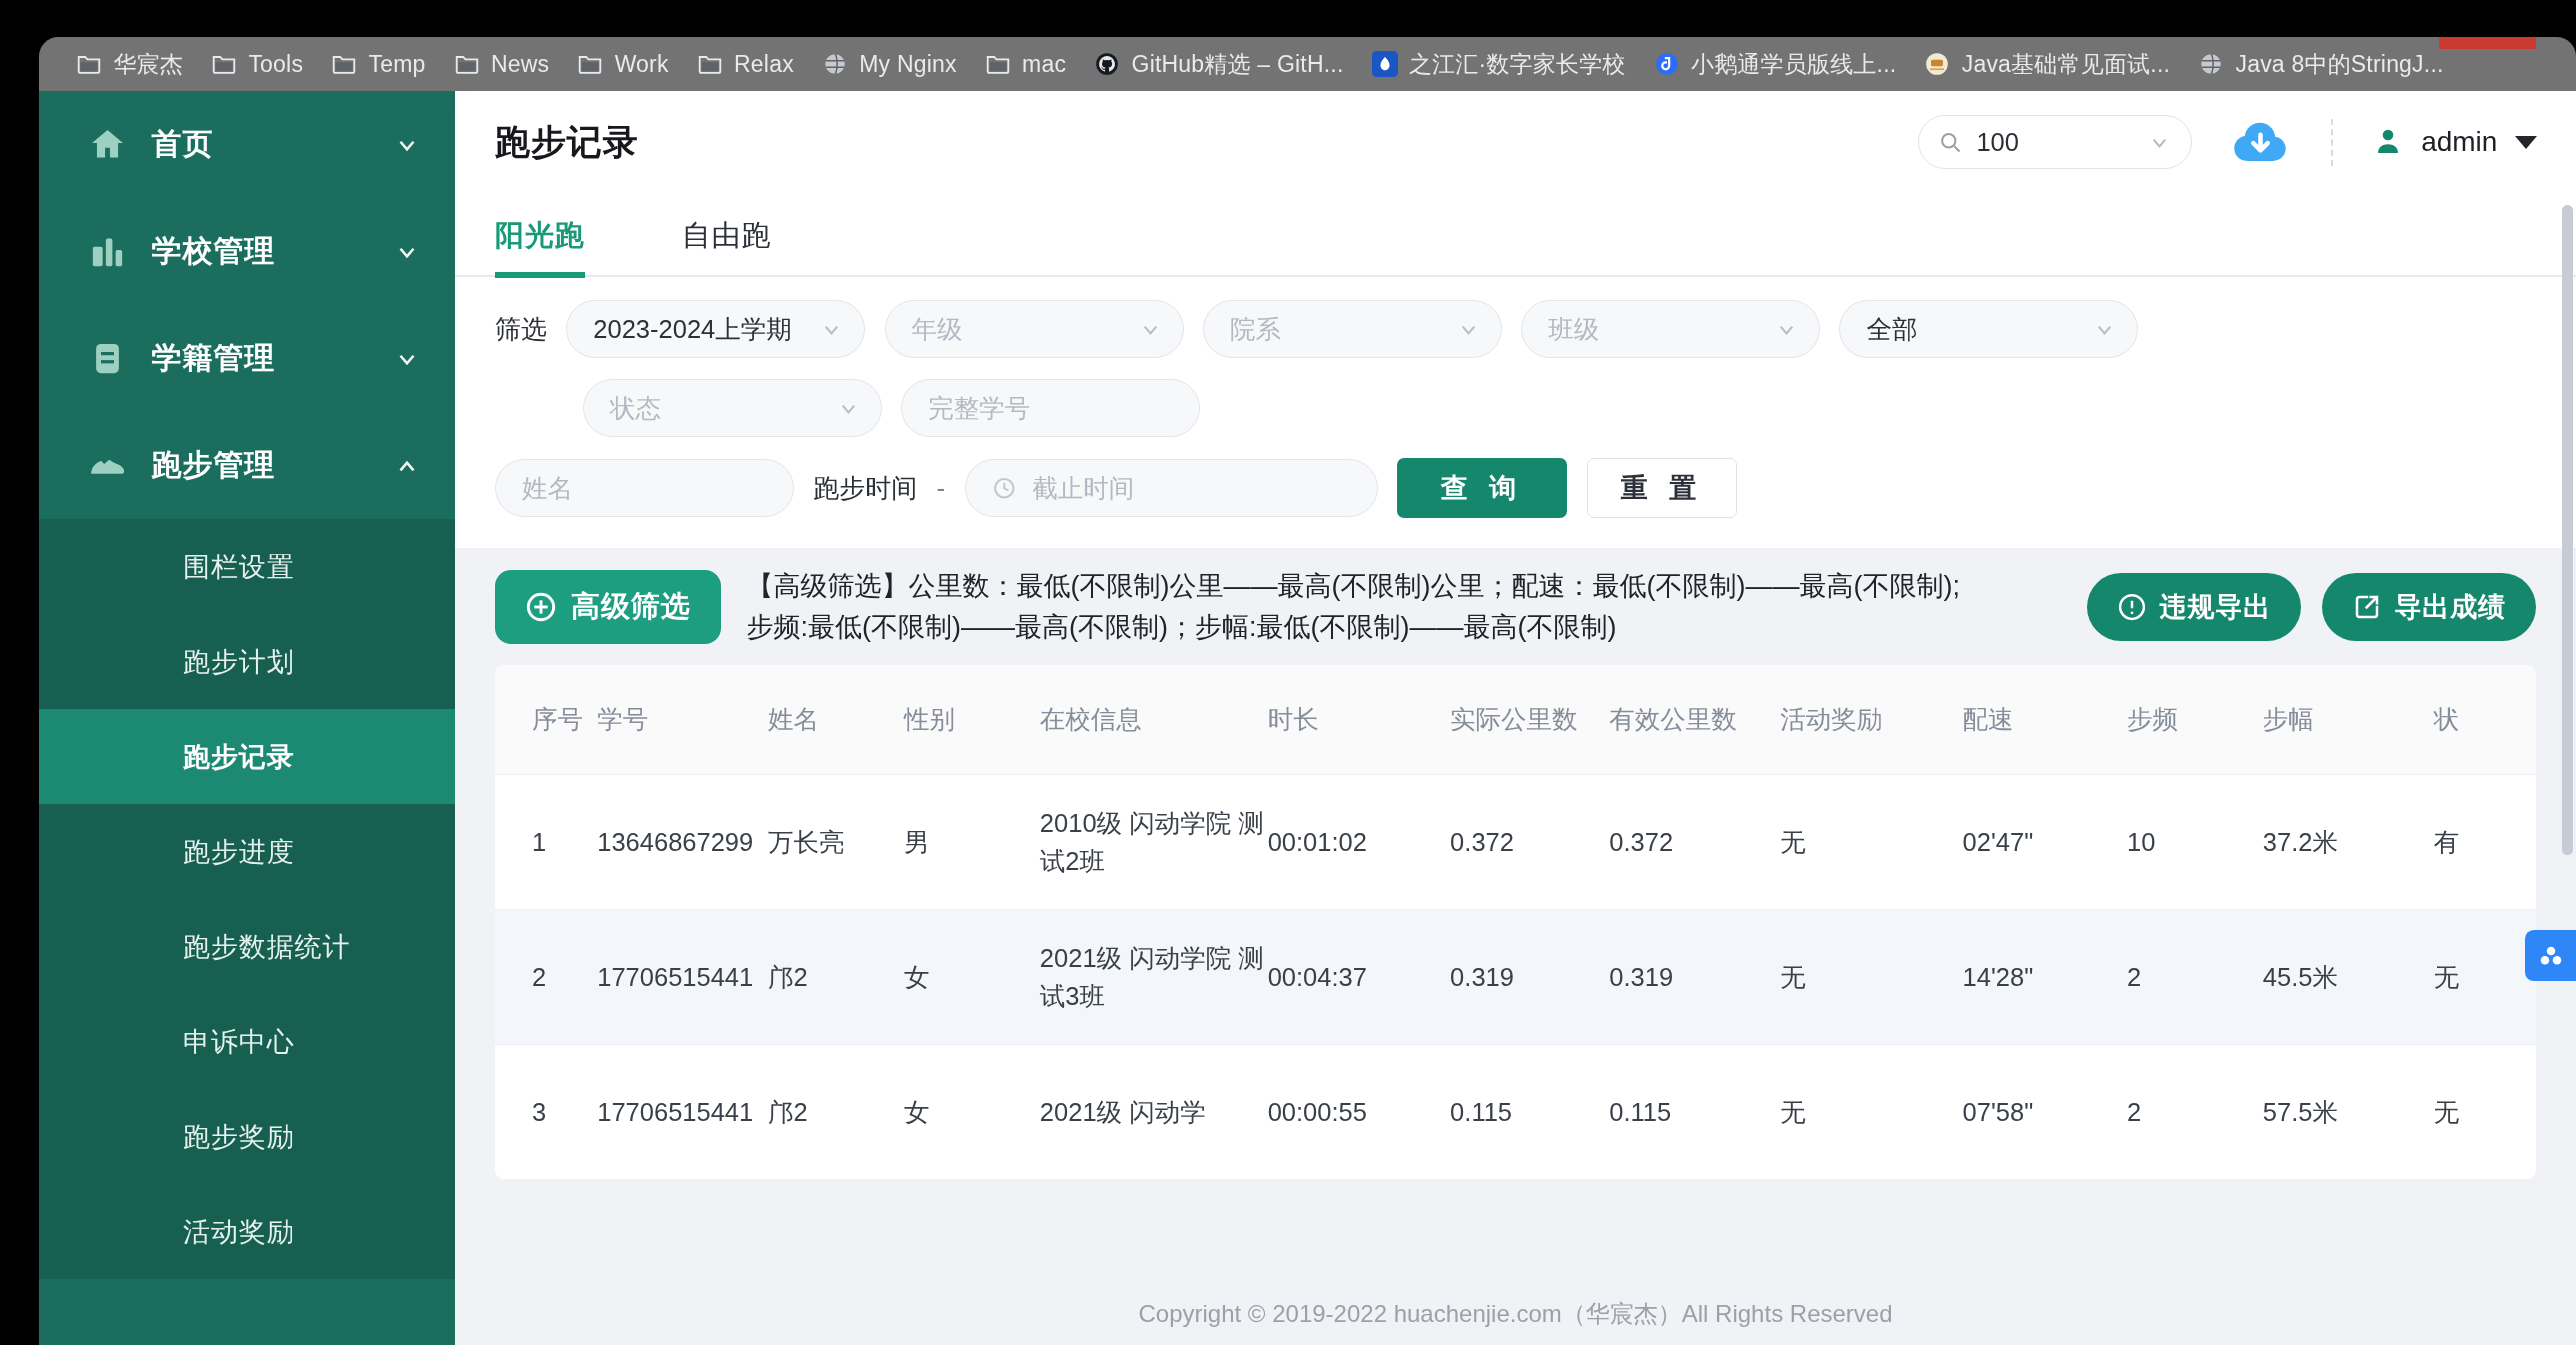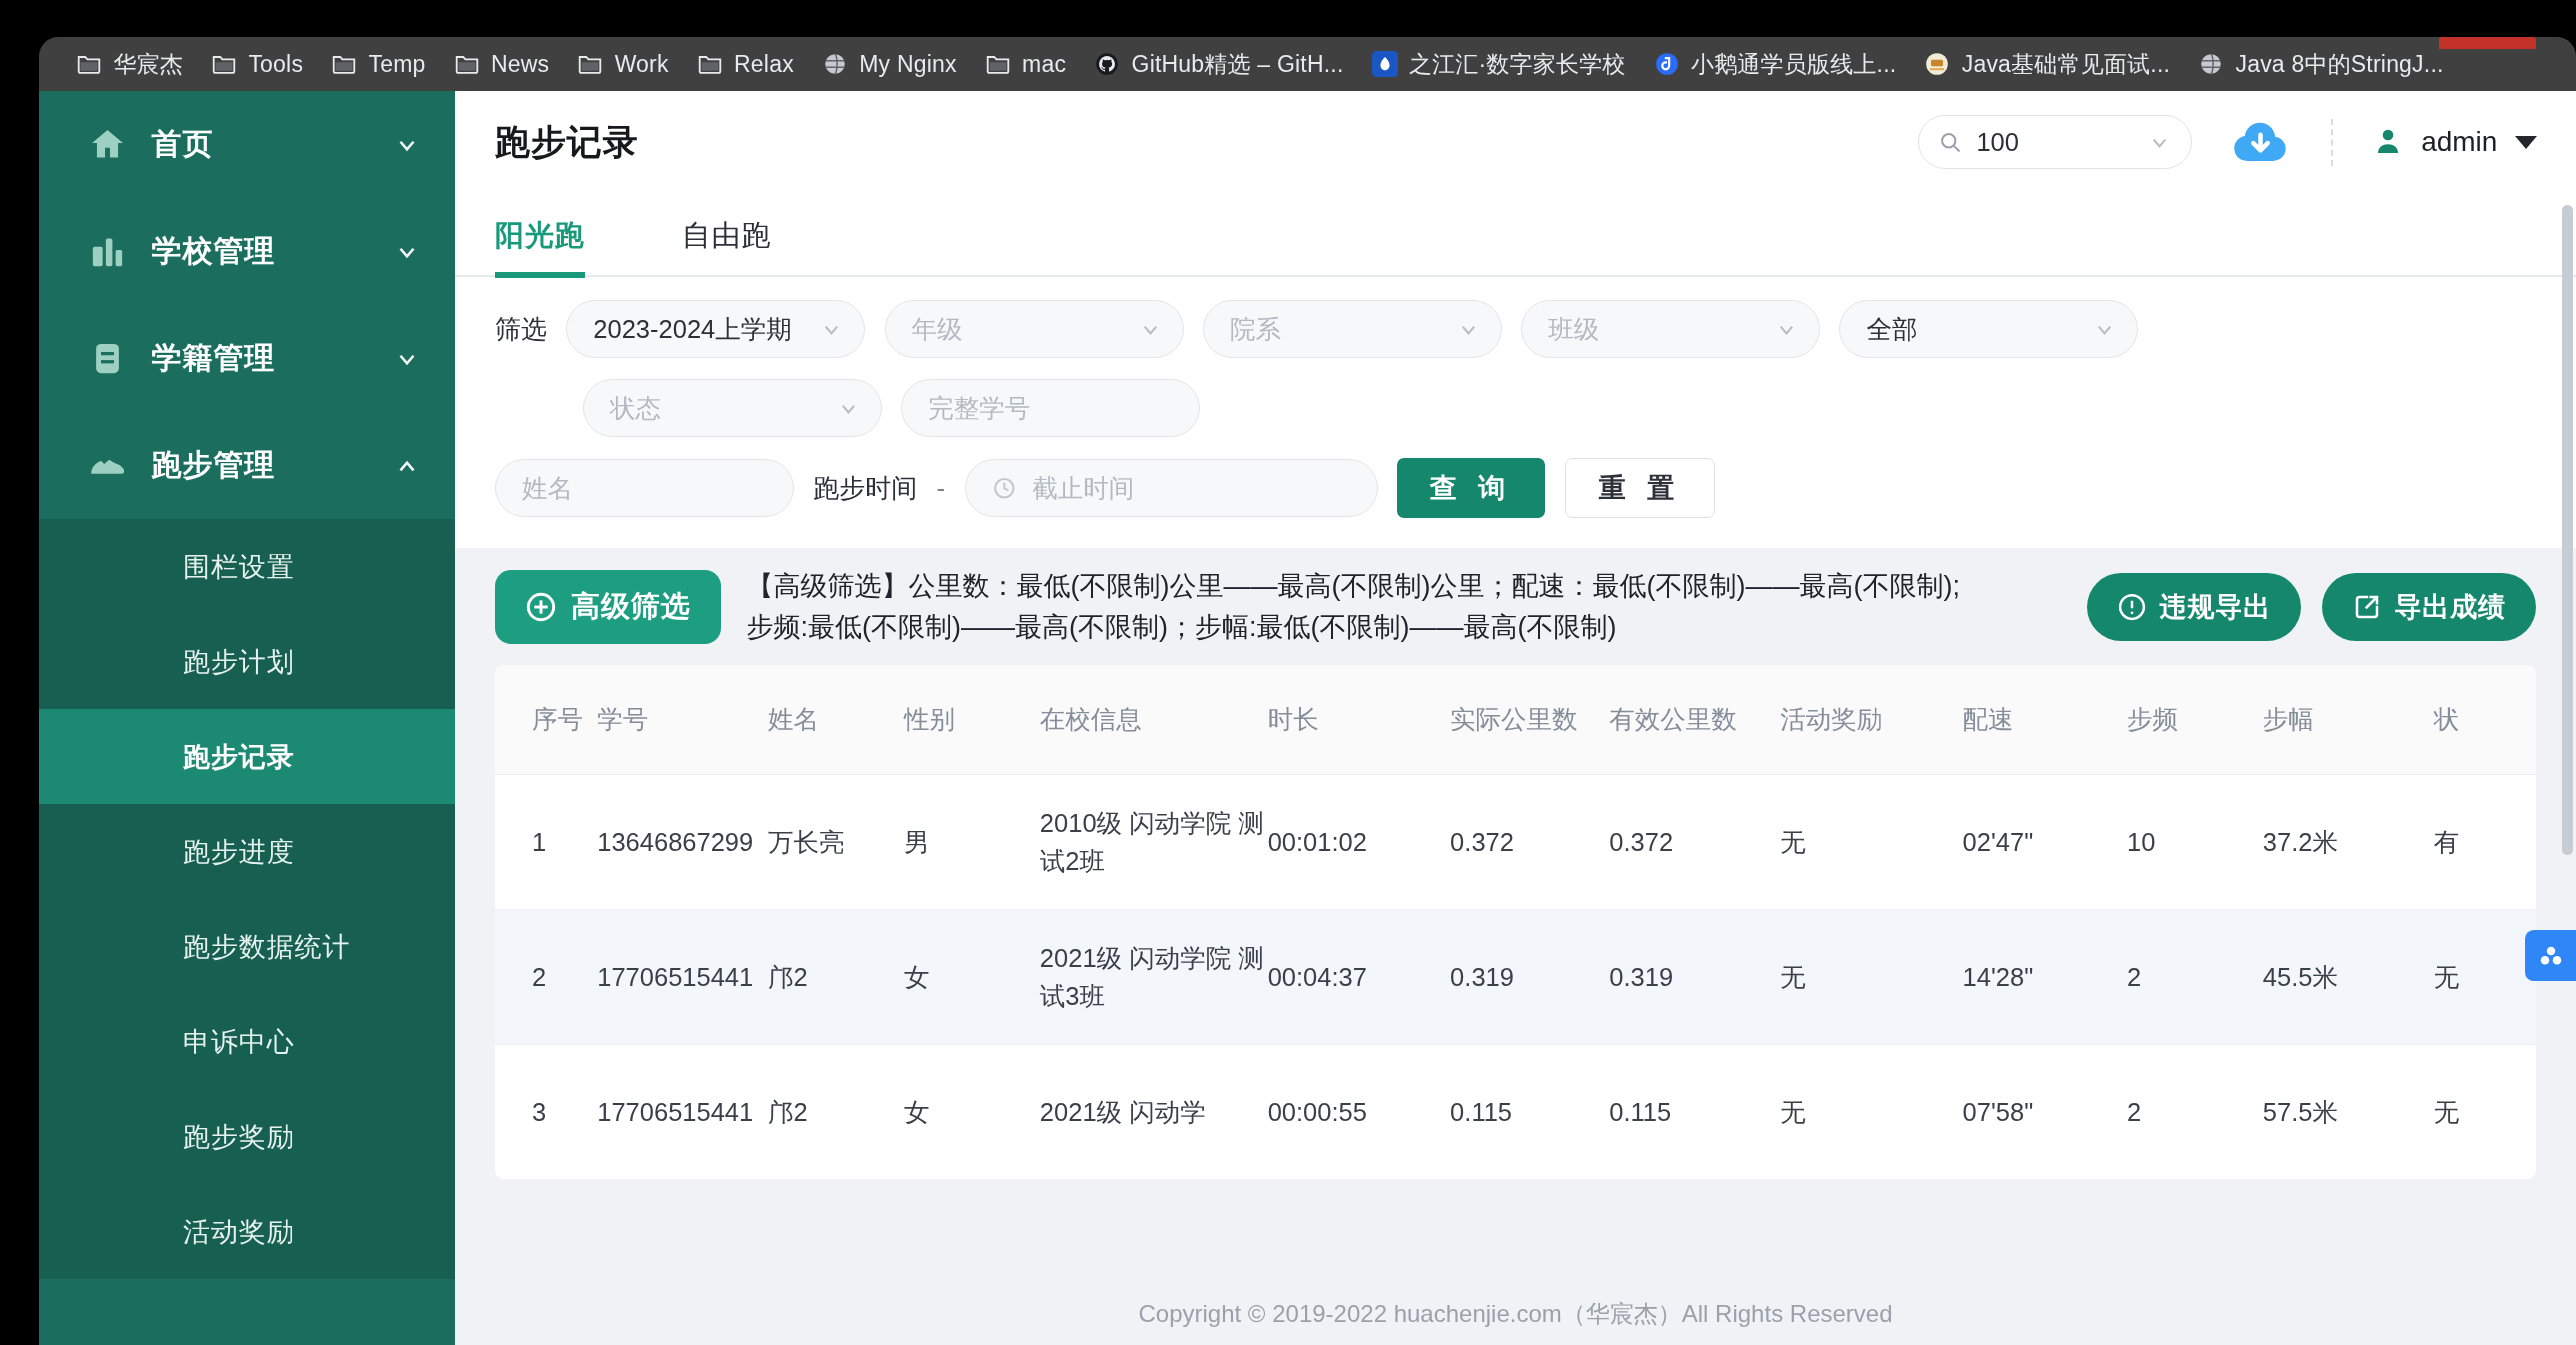--- a/index.html
+++ b/index.html
@@ -6,21 +6,21 @@
   html, body {
     width: 2576px; height: 1346px;
     background: #000;
     font-family: "Liberation Sans", "DejaVu Sans", sans-serif;
     overflow: hidden;
   }
   
   #browser-window {
     position: absolute; left: 39px; top: 37px;
     width: 2537px; height: 1309px;
-    background: #404040;
+    background: #737373;
     border-radius: 19.3px 19.3px 0 0;
     overflow: hidden;
   }
   #bookmark-bar {
     height: 54px; display: flex; align-items: center;
     padding-left: 23px; gap: 0px;
   }
   .bm {
     display: flex; align-items: center; gap: 11.4px;
     padding: 5.3px 14px; border-radius: 5.3px;
@@ -130,21 +130,21 @@
   .fsel { width: 299px; }
   .fsel .txt { flex: 1; font-size: 25.5px; color: #2c3038; white-space: nowrap; }
   .fsel .txt.ph, .finp .txt.ph { color: #b3b9c2; }
   .finp { width: 299px; }
   .finp .txt { flex: 1; font-size: 25.5px; color: #2c3038; }
   .finp.time { width: 413px; gap: 16px; }
   .clock { width: 24.6px; height: 24.6px; flex: 0 0 24.6px; }
   .clock svg { width: 24.6px; height: 24.6px; stroke: #c2c7cf; stroke-width: 2; fill: none; }
   .dash { font-size: 26px; color: #7d848e; }
   .btn-primary {
-    height: 60px; padding: 0 33px; background: #15876c; color: #fff;
+    height: 60px; padding: 0 44px; background: #15876c; color: #fff;
     border: none; border-radius: 7px; font-size: 27px; font-weight: 700;
     letter-spacing: 7px; cursor: pointer; font-family: inherit;
     display: flex; align-items: center; justify-content: center;
   }
   .btn-ghost {
     height: 60px; padding: 0 33px; background: #fff; color: #2c3038;
     border: 1.8px solid #dfe3e8; border-radius: 7px; font-size: 27px; font-weight: 700;
     letter-spacing: 7px; cursor: pointer; font-family: inherit;
     display: flex; align-items: center; justify-content: center;
   }

